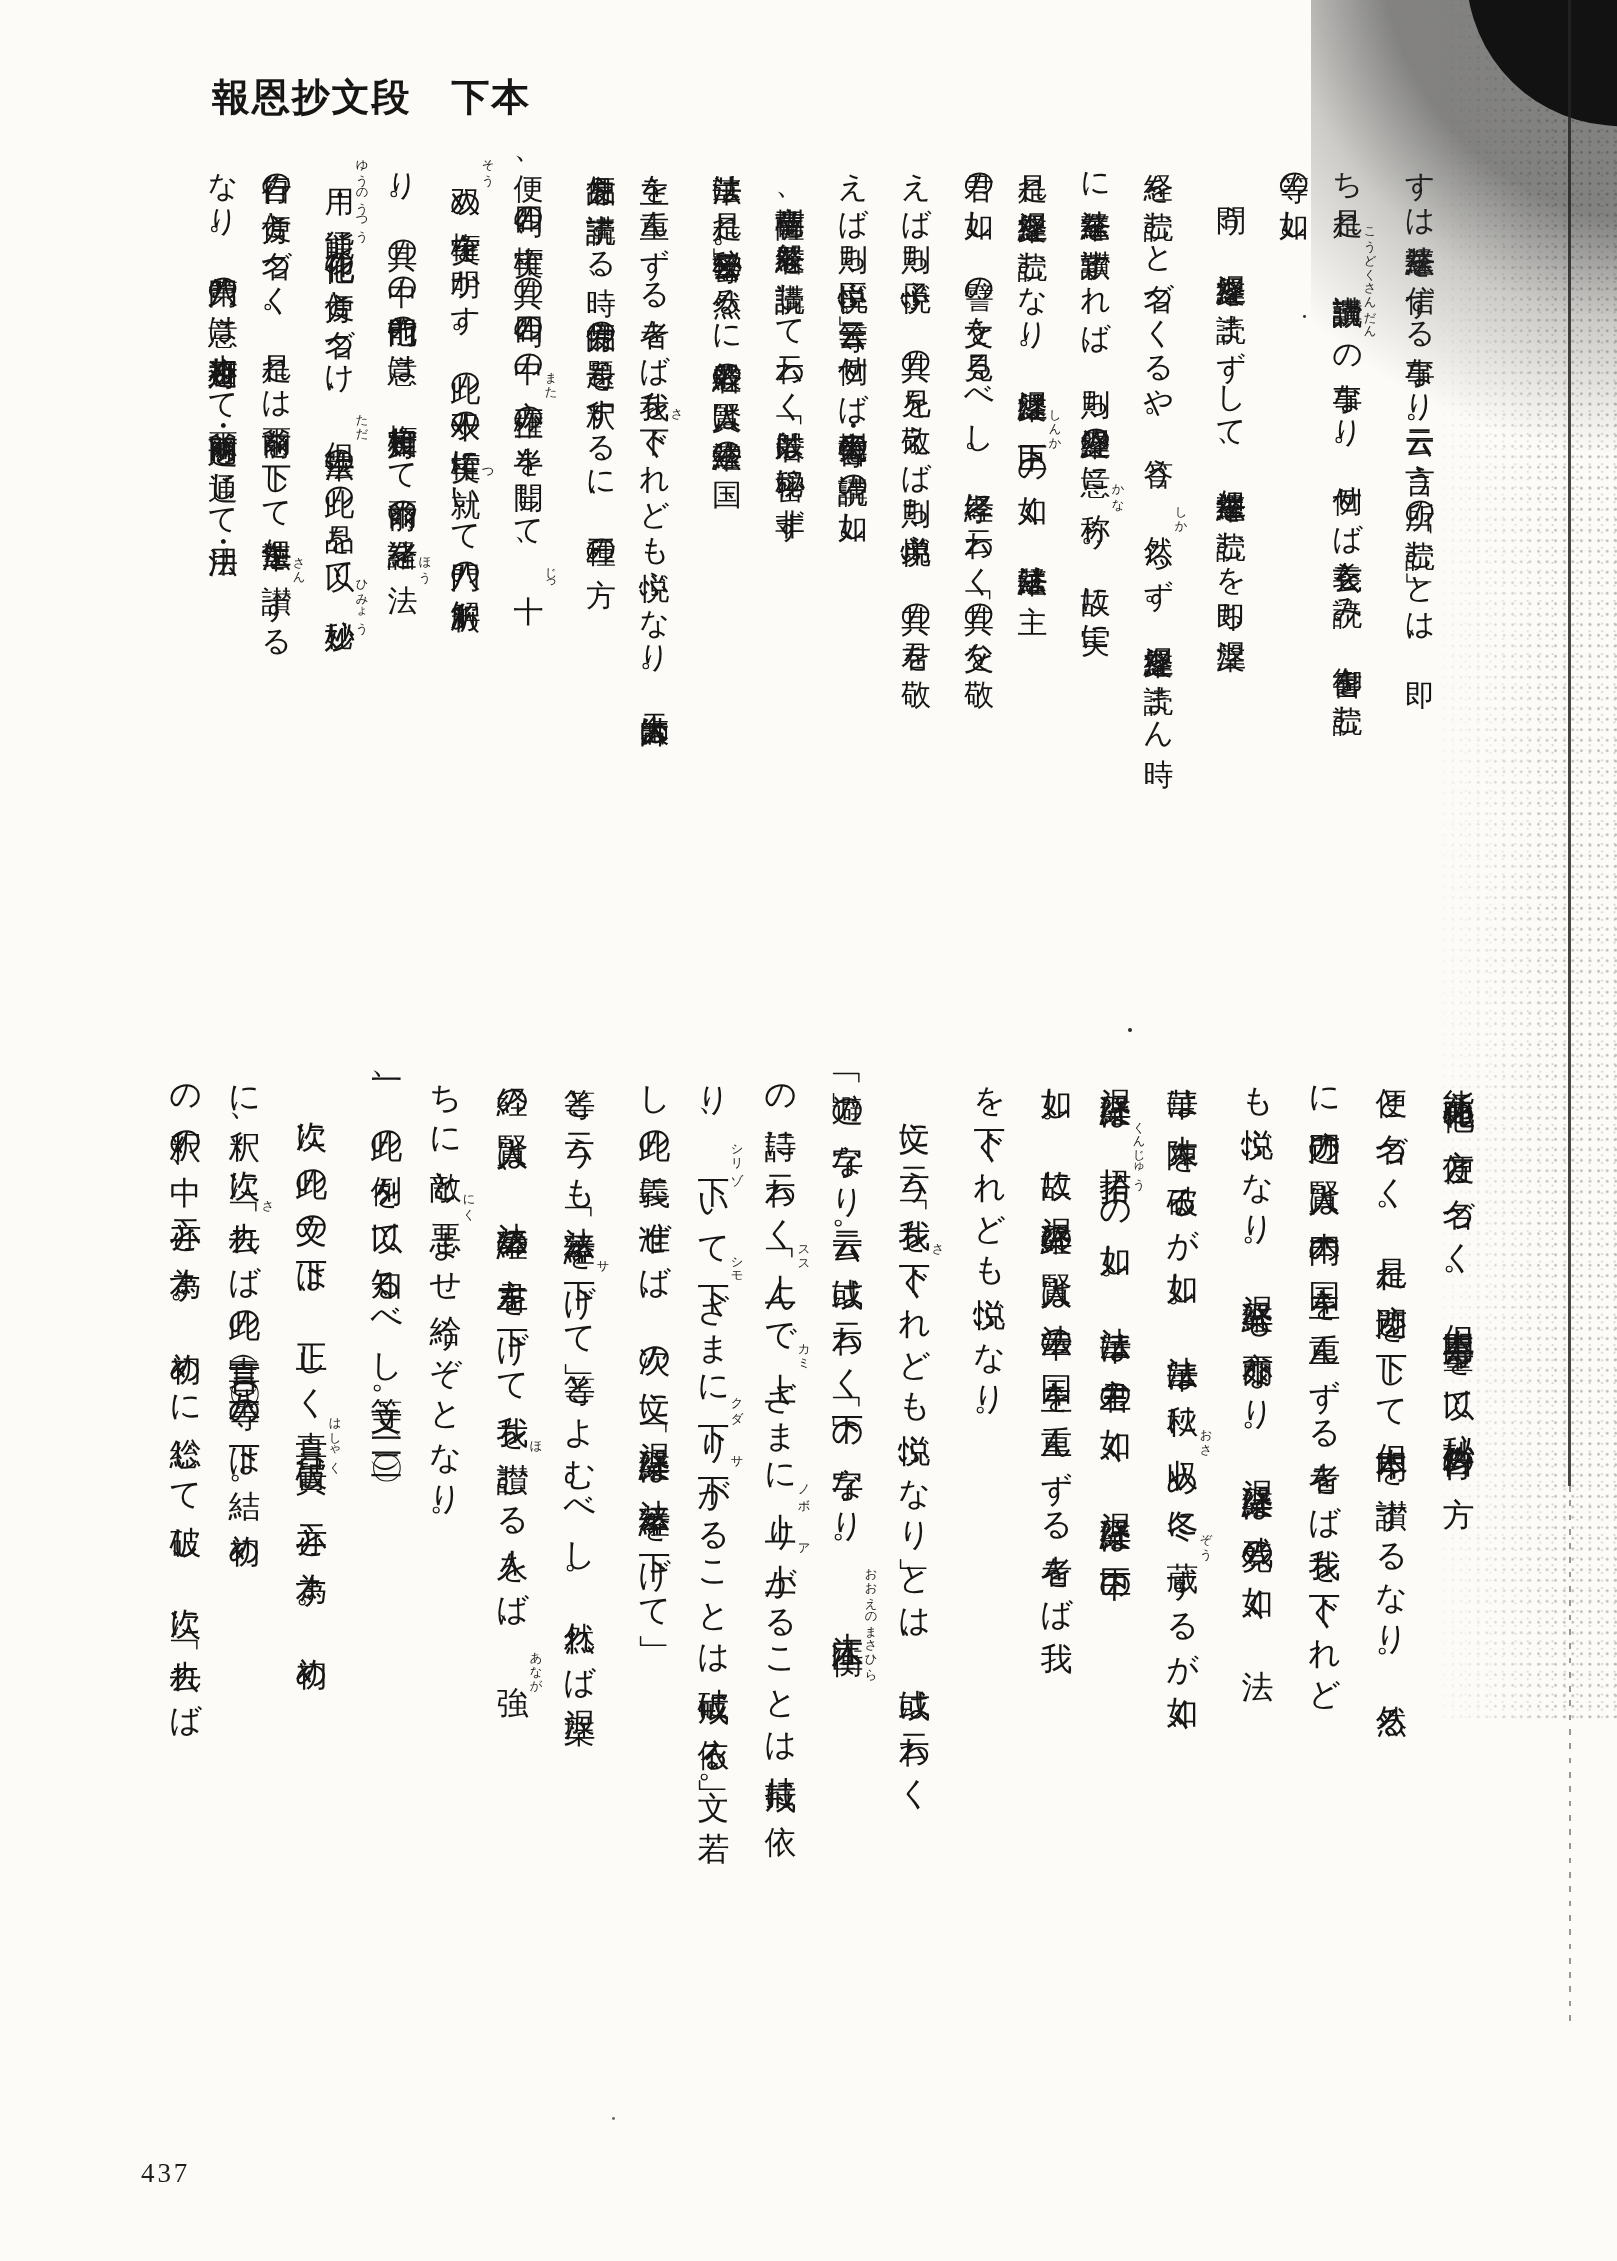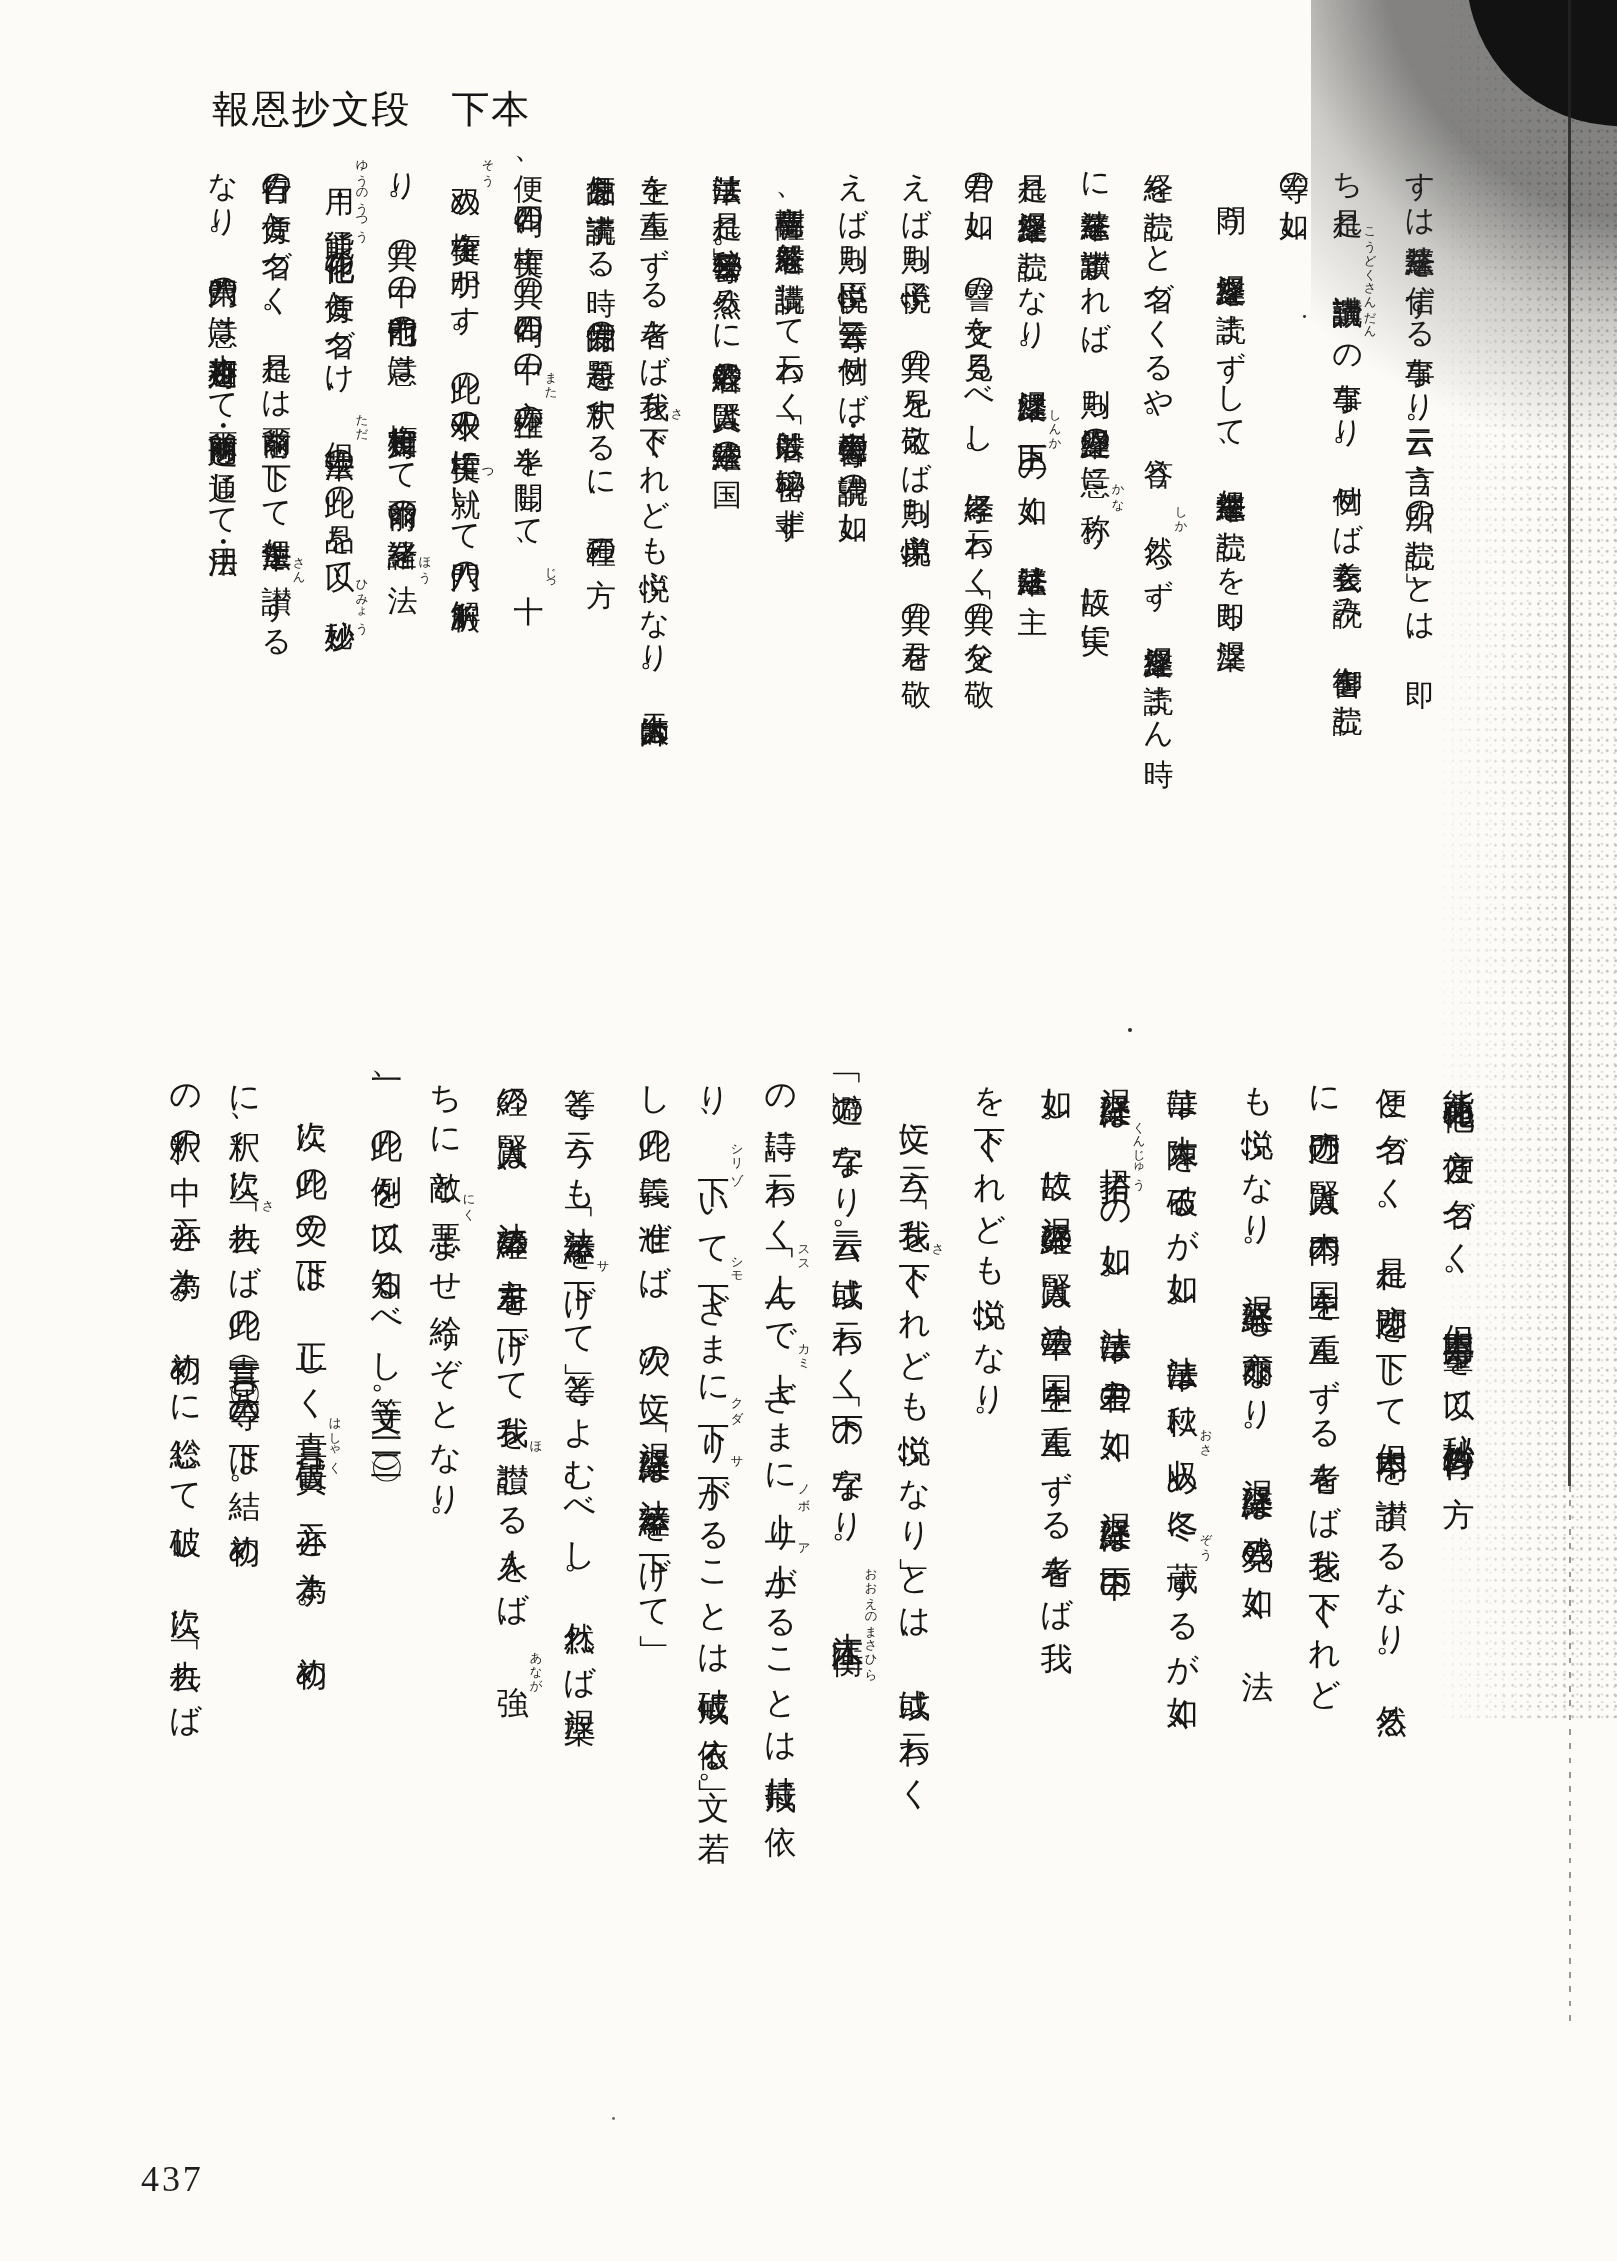--- a/index.html
+++ b/index.html
@@ -4,42 +4,42 @@
 <style>
   html,body{margin:0;padding:0;background:#e8e8e4;}
   .page{
     position:relative; width:1617px; height:2262px;
     background:#fcfbf7; overflow:hidden;
     font-family:"Liberation Serif","DejaVu Serif",serif;
     color:#161616;
   }
   
   .running-head{
-    position:absolute; top:84px; left:212px;
-    font-size:38px; font-weight:normal; letter-spacing:1.9px; white-space:pre;
+    position:absolute; top:72px; left:212px;
+    font-size:38px; font-weight:bold; letter-spacing:1.9px; white-space:pre;
   }
   
   .vblock{
     position:absolute; writing-mode:vertical-rl; text-orientation:mixed;
     overflow:visible;
   }
   .vblock .col{ margin:0; }
   .block-upper{ top:151px; left:159px; width:1281px; height:860px;
     font-size:30px; letter-spacing:1.4px; }
   .block-upper .col{ width:63px; }
   .block-lower{ top:1063px; left:143px; width:1338px; height:1013px;
     font-size:32px; letter-spacing:4.8px; }
   .block-lower .col{ width:67px; }
   .col.ind{ text-indent:1.05em; }
   ruby{ ruby-align:center; }
   rt{ font-size:12.4px; letter-spacing:0; font-weight:normal; color:#1d1d1d; }
   
   .page-number{
     position:absolute; left:141px; top:2158px;
-    font-size:36px; letter-spacing:2.9px; color:#1e1e1e;
+    font-size:27px; letter-spacing:2.9px; color:#1e1e1e;
   }
   
   .noise-band{
     position:absolute; top:0; right:0; width:186px; height:1721px;
     background-image:
       radial-gradient(rgba(45,45,45,.55) 1px, transparent 1.4px),
       radial-gradient(rgba(45,45,45,.38) 1px, transparent 1.4px);
     background-size:8.6px 10.5px, 12.4px 7.6px;
     background-position:0 0, 3.8px 4.8px;
     opacity:.55;

